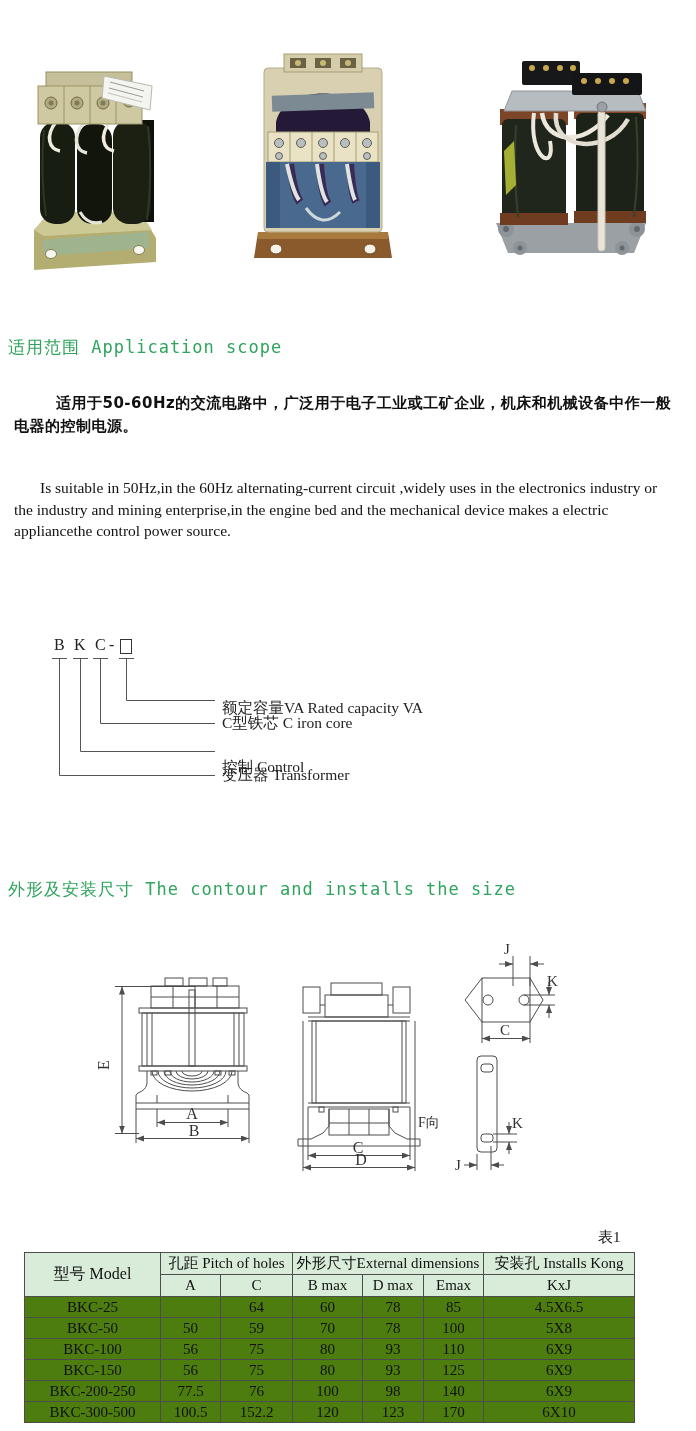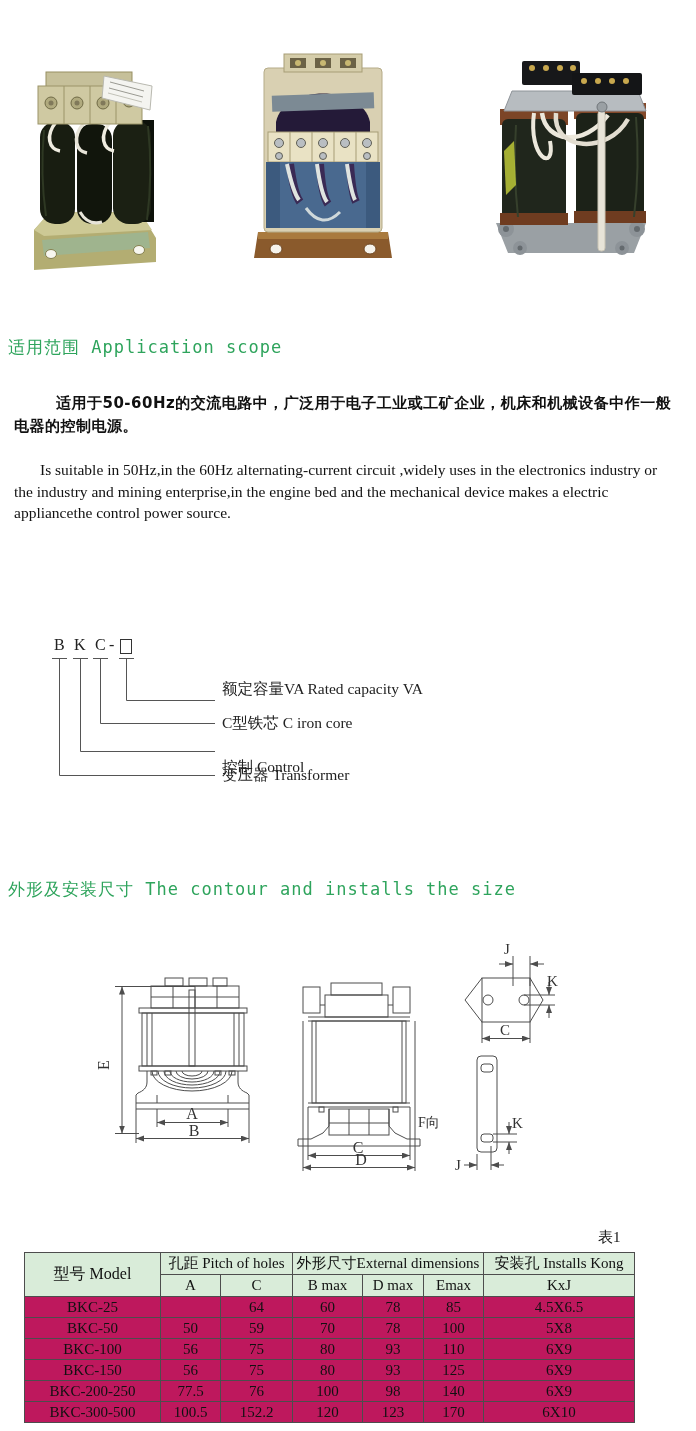--- a/index.html
+++ b/index.html
@@ -26,21 +26,21 @@
   
   .drawing{position:absolute;}
   .drawing text{font-family:"Liberation Serif",serif;fill:#333;}
   
   #tbl-caption{position:absolute;left:598px;top:1228px;font-size:15px;font-family:"Liberation Serif",serif;color:#111;}
   table.dims{position:absolute;left:24px;top:1252px;width:610px;border-collapse:collapse;
     font-family:"Liberation Serif",serif;font-size:15px;color:#111;table-layout:fixed;}
   table.dims th,table.dims td{border:1px solid #4d4d4d;text-align:center;padding:0;font-weight:normal;
     overflow:hidden;white-space:nowrap;}
   table.dims thead th{background:#d9ecd9;height:21px;}
-  table.dims tbody td{height:20px;background:#be185d;margin-top:29px;}
+  table.dims tbody td{height:20px;background:#4d7c0f;margin-top:29px;}
 </style>
 </head>
 <body>
 
 <div id="page">
 
   <div class="photo" style="left:20px;top:60px;width:152px;height:220px;">
     <svg width="152" height="220" viewBox="0 0 152 220">
 
       <polygon points="14,170 30,152 120,152 136,178 136,202 14,210" fill="#b3ad72"></polygon>
@@ -169,42 +169,42 @@
       <path d="M56,58 C60,88 98,92 122,60" stroke="#ece8dc" stroke-width="4.5" fill="none"></path>
       <path d="M70,58 C66,96 122,100 142,64" stroke="#e2ddd0" stroke-width="4.5" fill="none"></path>
       <path d="M48,58 C42,104 70,118 64,86" stroke="#ece8dc" stroke-width="4" fill="none"></path>
       <rect x="112" y="56" width="7" height="140" rx="3" fill="#e8e4d8" stroke="#c9c4b4"></rect>
       <circle cx="116" cy="52" r="5" fill="#9aa0a4" stroke="#70767a"></circle>
     </svg>
   </div>
 
   <div class="sec-heading" style="top:336px;">适用范围 Application scope</div>
   <div class="cn-para" style="top:392px;">适用于50-60Hz的交流电路中，广泛用于电子工业或工矿企业，机床和机械设备中作一般电器的控制电源。</div>
-  <div class="en-para" style="top:459px;">Is suitable in 50Hz,in the 60Hz alternating-current circuit ,widely uses in the electronics industry or the industry and mining enterprise,in the engine bed and the mechanical device makes a electric appliancethe control power source.</div>
+  <div class="en-para" style="top:477px;">Is suitable in 50Hz,in the 60Hz alternating-current circuit ,widely uses in the electronics industry or the industry and mining enterprise,in the engine bed and the mechanical device makes a electric appliancethe control power source.</div>
 
 
   <div id="code-diagram">
     <svg class="abs" style="left:0;top:0;" width="696" height="170" viewBox="0 0 696 170">
       <g stroke="#555" stroke-width="1" fill="none">
         <line x1="52" y1="28.5" x2="67" y2="28.5"></line>
         <line x1="73" y1="28.5" x2="88" y2="28.5"></line>
         <line x1="93" y1="28.5" x2="108" y2="28.5"></line>
         <line x1="119" y1="28.5" x2="134" y2="28.5"></line>
         <polyline points="126.5,28.5 126.5,70.5 215,70.5"></polyline>
         <polyline points="100.5,28.5 100.5,93.5 215,93.5"></polyline>
         <polyline points="80.5,28.5 80.5,121.5 215,121.5"></polyline>
         <polyline points="59.5,28.5 59.5,145.5 215,145.5"></polyline>
       </g>
     </svg>
     <span class="code-letter" style="left:54px;">B</span>
     <span class="code-letter" style="left:74px;">K</span>
     <span class="code-letter" style="left:95px;">C</span>
     <span class="code-letter" style="left:109px;">-</span>
     <span class="code-box"></span>
-    <div class="code-label" style="top:50px;">额定容量VA Rated capacity VA</div>
+    <div class="code-label" style="top:69px;">额定容量VA Rated capacity VA</div>
     <div class="code-label" style="top:84px;">C型铁芯 C iron core</div>
     <div class="code-label" style="top:128px;">控制 Control</div>
     <div class="code-label" style="top:136px;">变压器 Transformer</div>
   </div>
 
   <div class="sec-heading" style="top:878px;">外形及安装尺寸 The contour and installs the size</div>
 
   <div class="drawing" style="left:95px;top:970px;">
     <svg width="165" height="205" viewBox="0 0 165 205">
       <defs>

